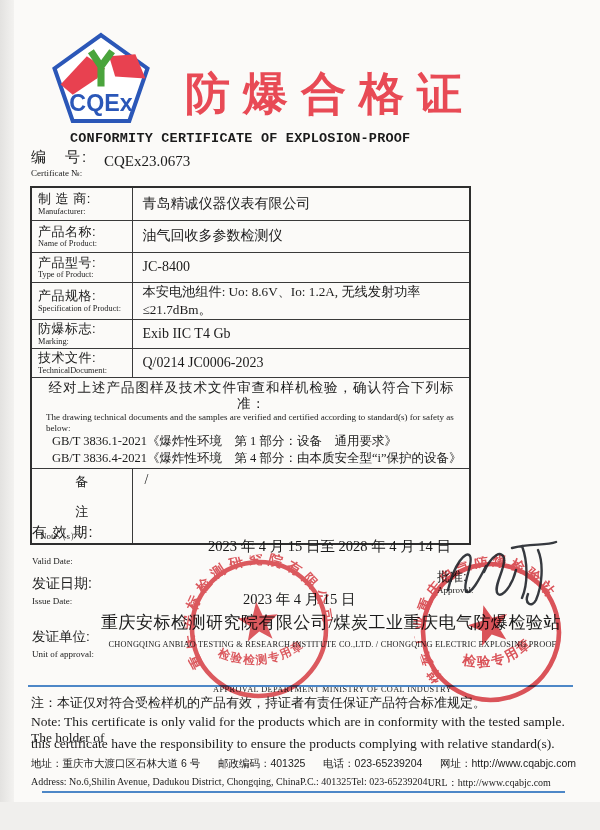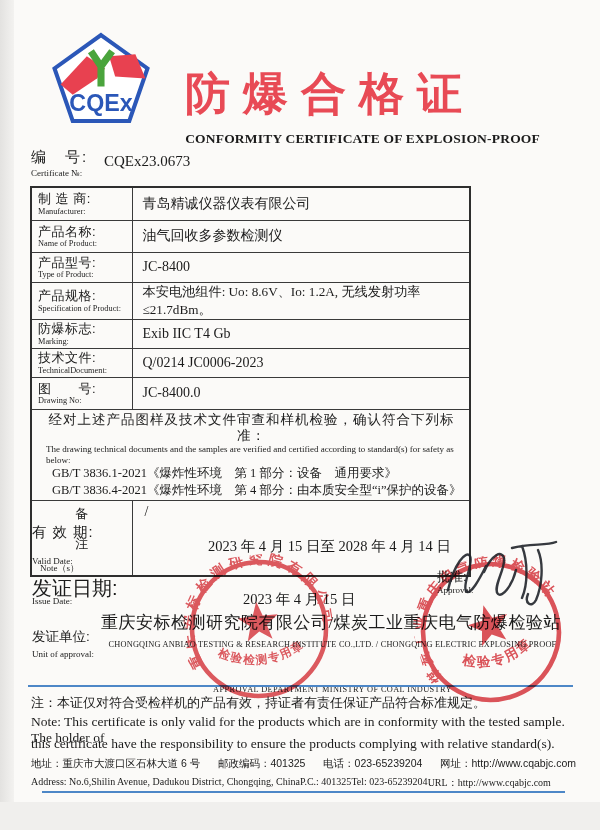--- a/index.html
+++ b/index.html
@@ -6,21 +6,21 @@
   body{width:600px;height:830px;position:relative;background:#fbfaf8;
        font-family:"Liberation Serif","DejaVu Serif",serif;color:#1b1b1b;overflow:hidden;}
   .edge-left{position:absolute;left:0;top:0;width:14px;height:830px;
        background:linear-gradient(90deg,#e3e2e0,#f3f2f0);}
   .edge-bottom{position:absolute;left:0;top:802px;width:600px;height:28px;background:#f0efed;}
   .abs{position:absolute;}
   
   .logo{left:50px;top:30px;width:102px;height:96px;}
   .title{left:150px;top:64px;width:360px;text-align:center;font-size:45px;font-weight:700;
          color:#e84a55;letter-spacing:13px;font-family:"Liberation Sans","DejaVu Sans",sans-serif;}
-  .subtitle{left:70px;top:131px;width:470px;text-align:right;font-size:13.5px;font-weight:700;letter-spacing:.2px;}
+  .subtitle{left:70px;top:131px;width:470px;text-align:left;font-size:13.5px;font-weight:700;letter-spacing:.2px;font-family:Liberation Mono, monospace;}
   .certno-cn{left:31px;top:148px;font-size:15px;letter-spacing:2px;font-family:"Liberation Sans",sans-serif;}
   .certno-en{left:31px;top:168px;font-size:9px;}
   .certno-val{left:104px;top:153px;font-size:15px;}
   
   .cert-table{left:30px;top:186px;}
   table{border-collapse:collapse;table-layout:fixed;width:441px;background:transparent;}
   td{border:1px solid #3a3a3a;padding:0;vertical-align:middle;}
   table{border:2px solid #2e2e2e;}
   col.c1{width:101px;}
   .lbl{padding:1px 3px 1px 6px;}
@@ -38,21 +38,21 @@
   tr.note-row{height:74px;}
   .note-lblcell{text-align:center;}
   .note-b{font-size:13px;display:block;margin-top:4px;}
   .note-z{font-size:13px;display:block;margin-top:12px;}
   .note-e{font-size:9px;display:block;margin-top:9px;text-align:left;padding-left:8px;}
   .note-val{vertical-align:top;padding:3px 0 0 12px;font-size:14px;}
   
   .valid-cn{left:32px;top:523px;font-size:14.5px;letter-spacing:1px;font-family:"Liberation Sans",sans-serif;}
   .valid-en{left:32px;top:556px;font-size:9px;}
   .valid-val{left:208px;top:537px;font-size:14.5px;}
-  .issue-cn{left:32px;top:575px;font-size:20px;font-family:"Liberation Sans",sans-serif;}
+  .issue-cn{left:32px;top:575px;font-size:14px;font-family:"Liberation Sans",sans-serif;}
   .issue-en{left:32px;top:596px;font-size:9px;}
   .issue-val{left:243px;top:578px;font-size:14.5px;margin-top:12px;}
   .appr-cn{left:437px;top:568px;font-size:13px;font-family:"Liberation Sans",sans-serif;text-align:center;}
   .appr-en{left:437px;top:585px;font-size:9px;}
   .sig{left:438px;top:538px;width:135px;height:72px;z-index:6;}
   
   .iss-cn{left:32px;top:628px;font-size:13.5px;font-family:"Liberation Sans",sans-serif;}
   .iss-en{left:32px;top:649px;font-size:9px;}
   .iss-name{left:90px;top:611px;width:482px;text-align:center;font-size:17px;letter-spacing:.5px;}
   .iss-en1{left:95px;top:640px;width:475px;text-align:center;font-size:8.3px;letter-spacing:.2px;}
@@ -134,27 +134,20 @@
           <span class="le">Marking:</span>
           </td>
       <td class="val">Exib IIC T4 Gb</td>
     </tr>
     <tr class="r6">
       <td class="lbl">
             <span class="lc">技术文件:</span>
           <span class="le">TechnicalDocument:</span>
           </td>
       <td class="val">Q/0214 JC0006-2023</td>
-    </tr>
-    <tr class="r7">
-      <td class="lbl">
-            <span class="lc">图　　号:</span>
-          <span class="le">Drawing No:</span>
-          </td>
-      <td class="val">JC-8400.0</td>
     </tr>
     <tr>
       <td colspan="2" class="std-cell">
         <div class="std-cn">经对上述产品图样及技术文件审查和样机检验，确认符合下列标准：</div>
         <div class="std-en">The drawing technical documents and the samples are verified and certified according to standard(s) for safety as below:</div>
         <div class="std-item">GB/T 3836.1-2021《爆炸性环境　第 1 部分：设备　通用要求》</div>
         <div class="std-item">GB/T 3836.4-2021《爆炸性环境　第 4 部分：由本质安全型“i”保护的设备》</div>
       </td>
     </tr>
     <tr class="note-row">

